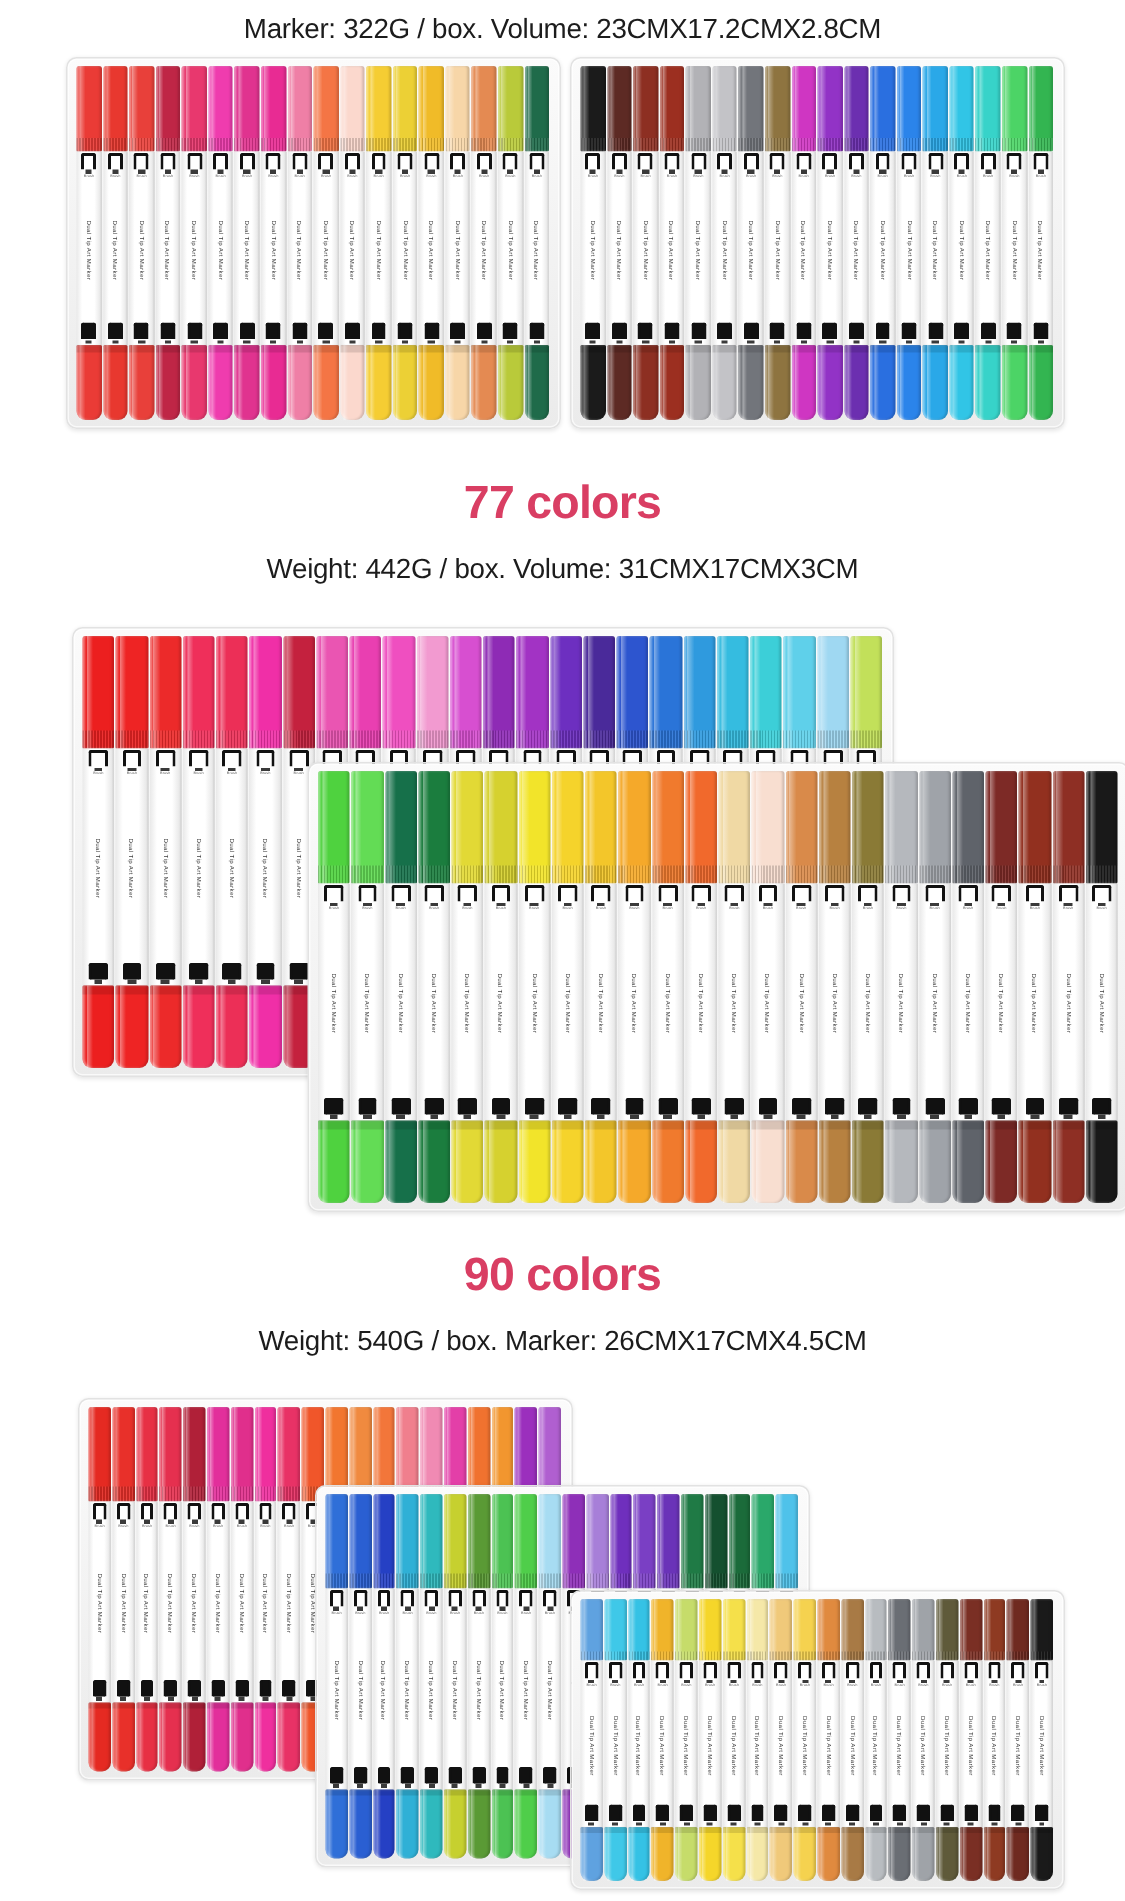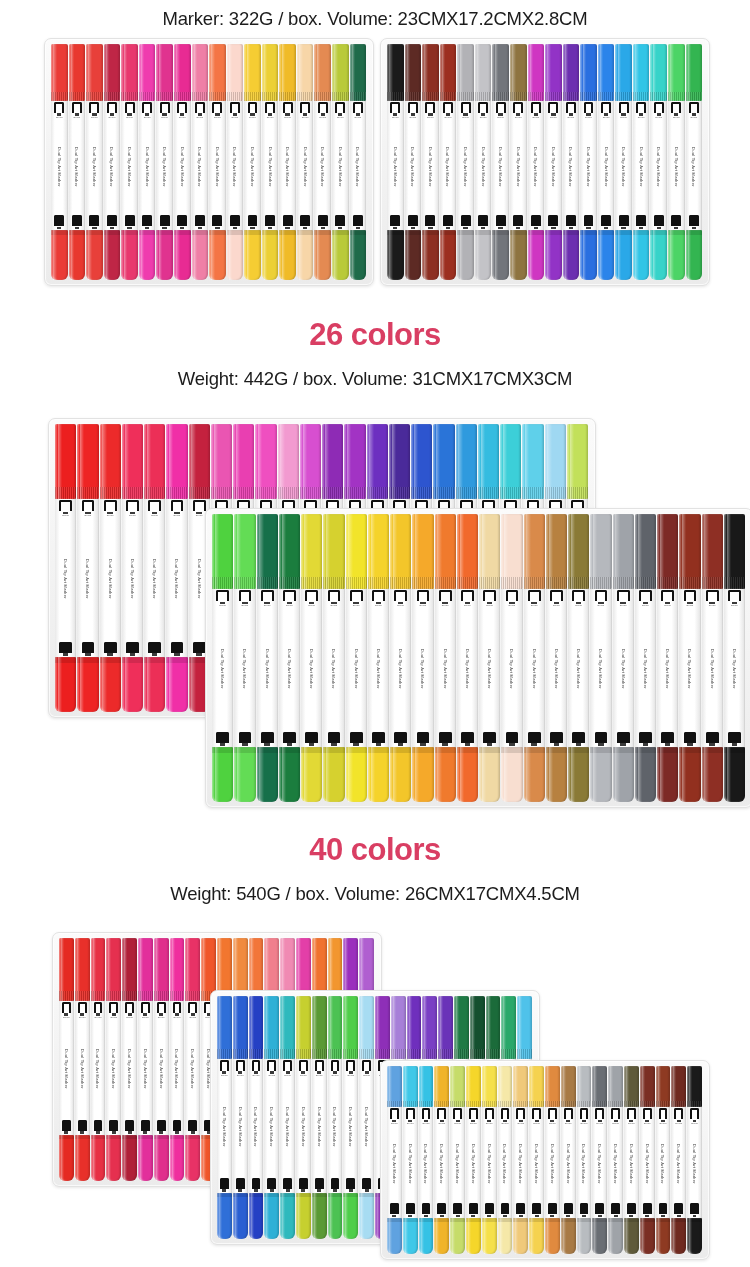--- a/index.html
+++ b/index.html
@@ -620,21 +620,21 @@
               <div class="cap-bot" style="background: rgb(51, 181, 81); height: 21%;">
                 <div class="shine"></div>
               </div>
             </div>
           </div>
         </div>
       </div>
   </div>
 
   <div class="section" style="top:0;">
-    <div class="heading" style="position:absolute;top:317px;">26 colors</div>
+    <div class="heading" style="position:absolute;top:317px;">77 colors</div>
     <div class="caption" style="position:absolute;top:368px;">Weight: 442G / box. Volume: 31CMX17CMX3CM</div>
     <div id="trays-1">
         <div class="tray" style="left: 48px; top: 418px; width: 548px; height: 300px; z-index: 10; padding: 5px 6px;">
           <div class="tray-inner">
             <div class="pen pen-gap">
               <div class="cap-top" style="background: rgb(236, 31, 31); height: 26%;">
                 <div class="shine"></div>
               </div>
               <div class="barrel">
                 <div class="tip-mark"></div>
@@ -1307,22 +1307,22 @@
               <div class="cap-bot" style="background: rgb(25, 25, 25); height: 19%;">
                 <div class="shine"></div>
               </div>
             </div>
           </div>
         </div>
       </div>
   </div>
 
   <div class="section" style="top:0;">
-    <div class="heading" style="position:absolute;top:832px;">40 colors</div>
-    <div class="caption" style="position:absolute;top:883px;">Weight: 540G / box. Volume: 26CMX17CMX4.5CM</div>
+    <div class="heading" style="position:absolute;top:832px;">90 colors</div>
+    <div class="caption" style="position:absolute;top:883px;">Weight: 540G / box. Marker: 26CMX17CMX4.5CM</div>
     <div id="trays-2">
         <div class="tray" style="left: 52px; top: 932px; width: 330px; height: 255px; z-index: 10; padding: 5px 6px;">
           <div class="tray-inner">
             <div class="pen pen-gap">
               <div class="cap-top" style="background: rgb(229, 42, 34); height: 26%;">
                 <div class="shine"></div>
               </div>
               <div class="barrel">
                 <div class="tip-mark"></div>
                 <div class="micro-label">Brush</div>

